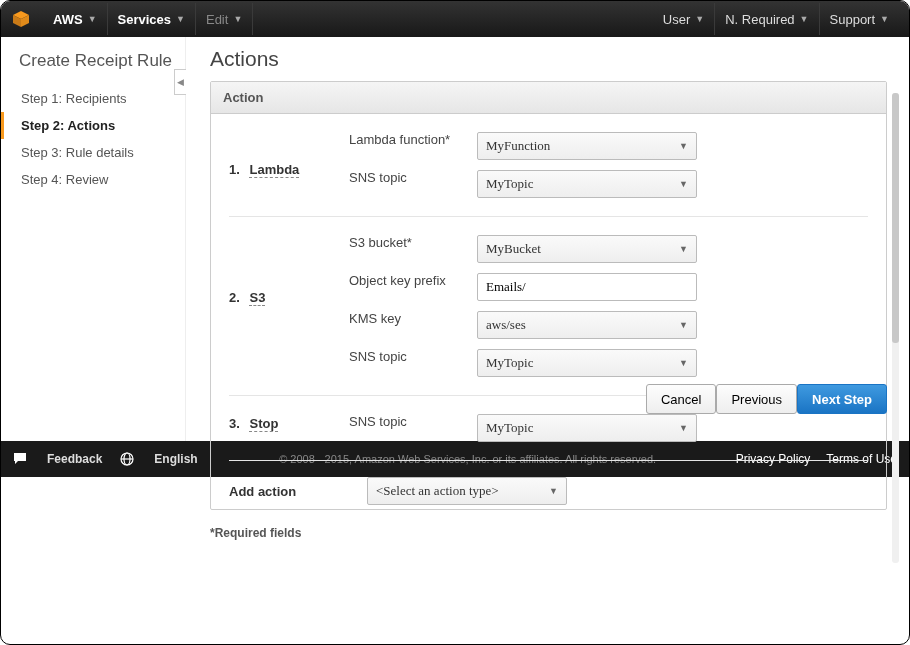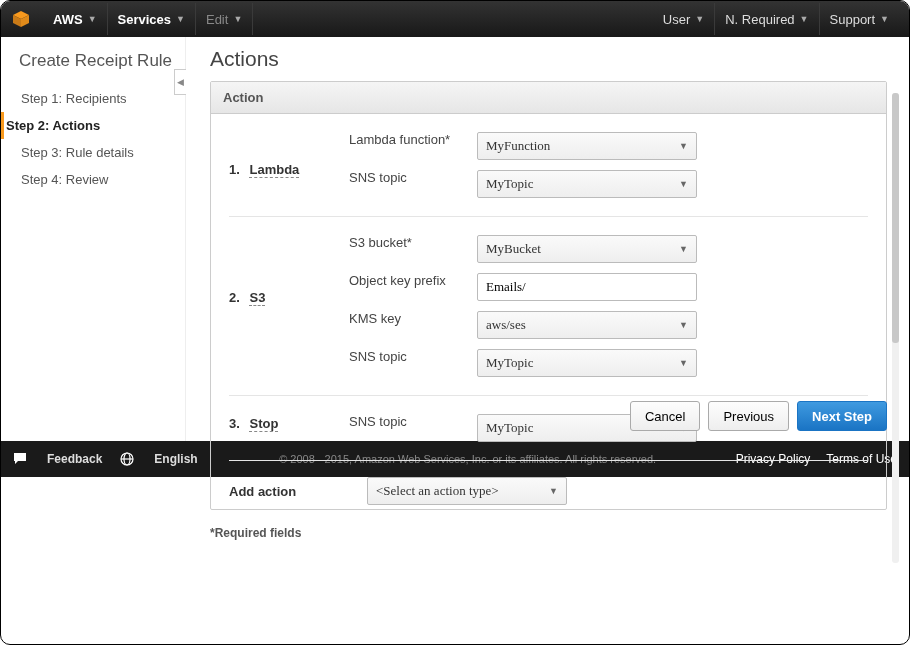--- a/index.html
+++ b/index.html
@@ -8,21 +8,21 @@
 .topbar .cube { width: 20px; height: 20px; margin-right: 12px; display: flex; align-items: center; justify-content: center; }
 .topbar .nav-item { padding: 0 10px; height: 32px; display: flex; align-items: center; border-right: 1px solid #3a3a3a; cursor: pointer; font-size: 13px; }
 .topbar .nav-item.dim { color: #888; }
 .topbar .nav-item b { font-weight: bold; color: #fff; }
 .topbar .spacer { flex: 1; }
 .caret { font-size: 9px; margin-left: 5px; color: #aaa; }
 .main { display: flex; height: 404px; }
 .sidebar { width: 185px; padding: 14px 6px 14px 18px; border-right: 1px solid #eee; position: relative; }
 .sidebar h4 { font-weight: normal; font-size: 17px; color: #555; margin-bottom: 14px; line-height: 1.2; }
 .sidebar .step { padding: 6px 2px; font-size: 13px; color: #555; cursor: pointer; }
-.sidebar .step.active { color: #222; font-weight: bold; border-left: 3px solid #f8991d; margin-left: -18px; padding-left: 2px; }
+.sidebar .step.active { color: #222; font-weight: bold; border-left: 3px solid #f8991d; margin-left: -18px; padding-left: 17px; }
 .collapse-tab { position: absolute; right: -1px; top: 32px; width: 12px; height: 26px; border: 1px solid #ccc; background: #fff; border-right: none; display: flex; align-items: center; justify-content: center; font-size: 9px; color: #888; }
 .content { flex: 1; padding: 10px 22px 8px 24px; position: relative; }
 .content h2 { font-size: 21px; font-weight: normal; color: #444; margin-bottom: 10px; }
 .panel { border: 1px solid #ccc; border-radius: 2px; overflow: hidden; }
 .panel-header { background: linear-gradient(#f5f5f5,#e6e6e6); border-bottom: 1px solid #ccc; padding: 8px 12px; font-weight: bold; color: #555; }
 .panel-body { max-height: 420px; overflow-y: auto; padding: 0 18px; }
 .action-row { display: flex; padding: 18px 0; border-bottom: 1px solid #e5e5e5; }
 .action-row:last-of-type { border-bottom: none; }
 .action-label { width: 120px; padding-top: 30px; font-weight: bold; }
 .action-label .num { margin-right: 6px; }
@@ -33,21 +33,21 @@
 .field label { width: 128px; color: #444; font-size: 13px; }
 .sel, .txt { width: 220px; height: 28px; border: 1px solid #bbb; border-radius: 2px; padding: 0 8px; font-size: 13px; background: linear-gradient(#fafafa,#eee); position: relative; display: flex; align-items: center; justify-content: space-between; cursor: pointer; font-family: Liberation Serif, serif; }
 .sel .sel-caret { font-size: 9px; color: #666; }
 .txt { background: #fff; }
 .radio-group { font-size: 12px; color: #555; }
 .radio-group .radio-item { display: flex; align-items: center; gap: 4px; margin-bottom: 2px; }
 .add-action { display: flex; align-items: center; padding: 16px 0 4px; }
 .add-action .lbl { width: 138px; font-weight: bold; }
 .add-action .sel { width: 200px; }
 .req { font-size: 12px; font-weight: bold; color: #555; margin-top: 16px; }
-.buttons { position: absolute; right: 22px; bottom: 10px; display: flex; gap: 8px; }
+.buttons { position: absolute; right: 22px; bottom: 27px; display: flex; }
 .btn { height: 30px; padding: 0 14px; border: 1px solid #aaa; border-radius: 3px; background: linear-gradient(#fdfdfd,#eee); font-size: 13px; cursor: pointer; }
 .btn.primary { background: linear-gradient(#3f9ae0,#1a74c4); color: #fff; border-color: #1a74c4; font-weight: bold; }
 .footer { background: #1a1a1a; height: 36px; display: flex; align-items: center; padding: 0 12px; color: #ddd; font-size: 12px; }
 .footer .fitem { display: flex; align-items: center; gap: 20px; margin-right: 18px; cursor: pointer; }
 .footer .copy { flex: 1; text-align: center; color: #888; font-size: 11px; }
 .footer .flink { margin-left: 16px; color: #fff; cursor: pointer; }
 .scroll-ind { position: absolute; right: 10px; top: 56px; width: 7px; height: 470px; background: #f0f0f0; border-radius: 3px; }
 .scroll-thumb { width: 7px; height: 250px; background: #c8c8c8; border-radius: 3px; }
 input[type=radio]{margin:0;}
 </style>

